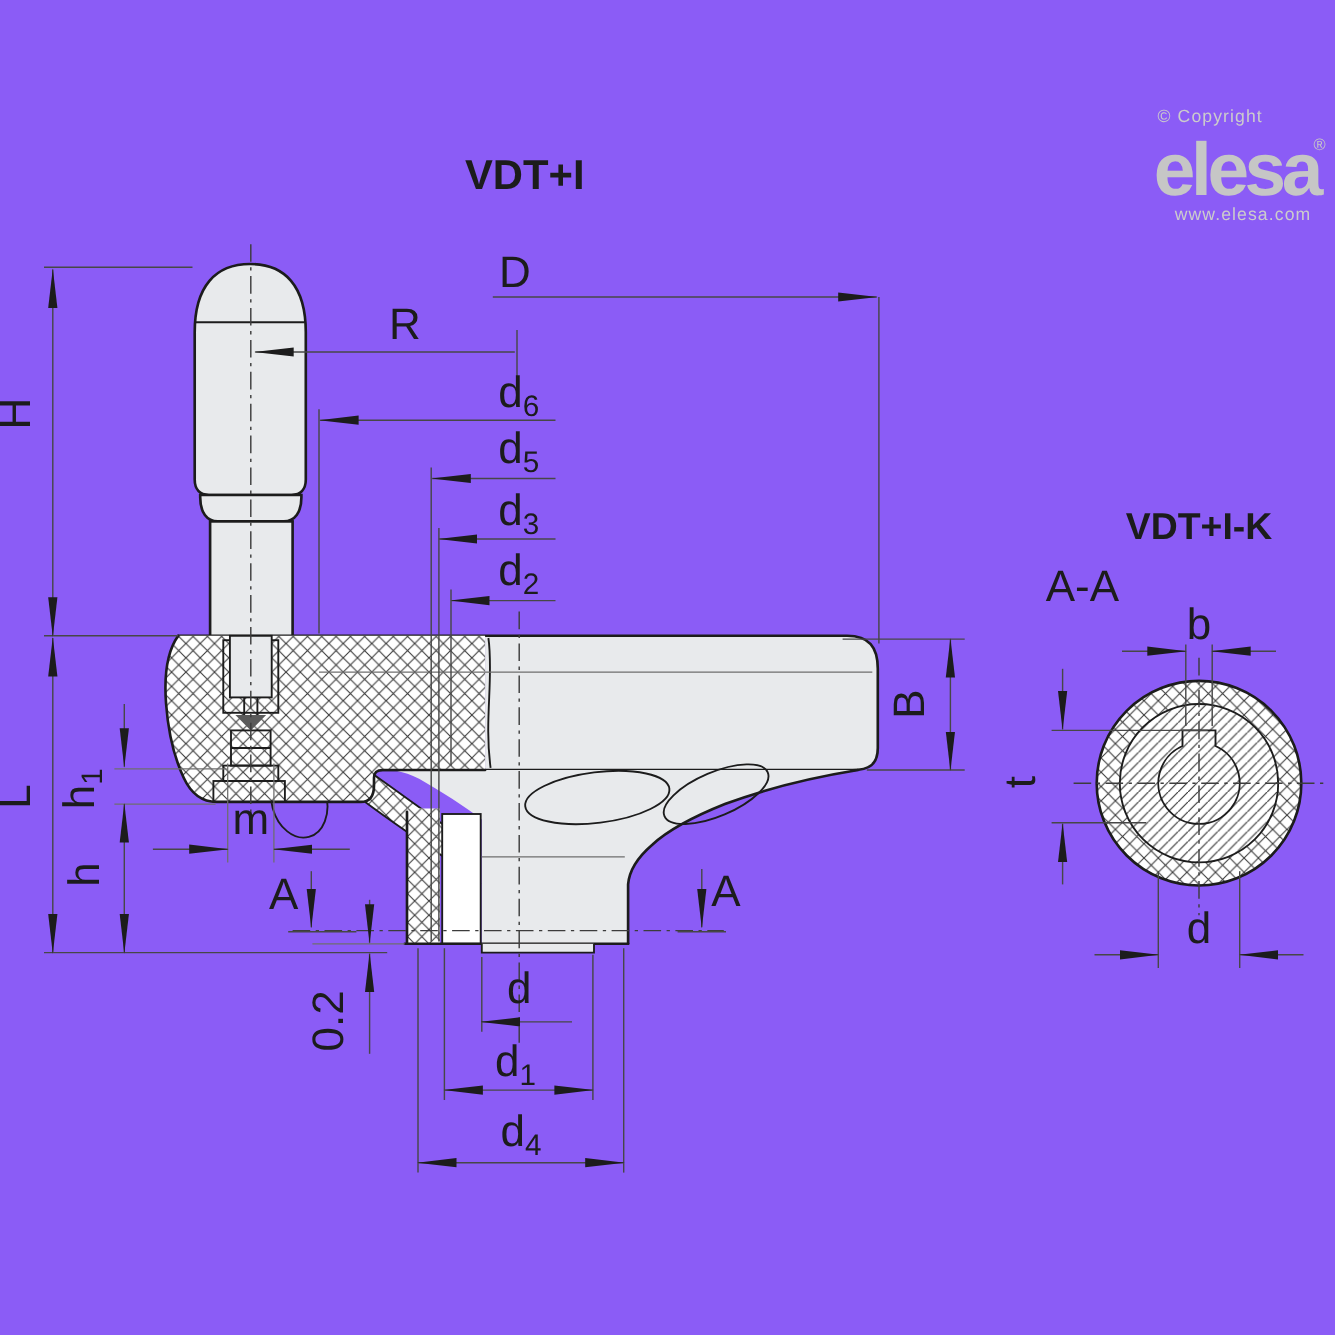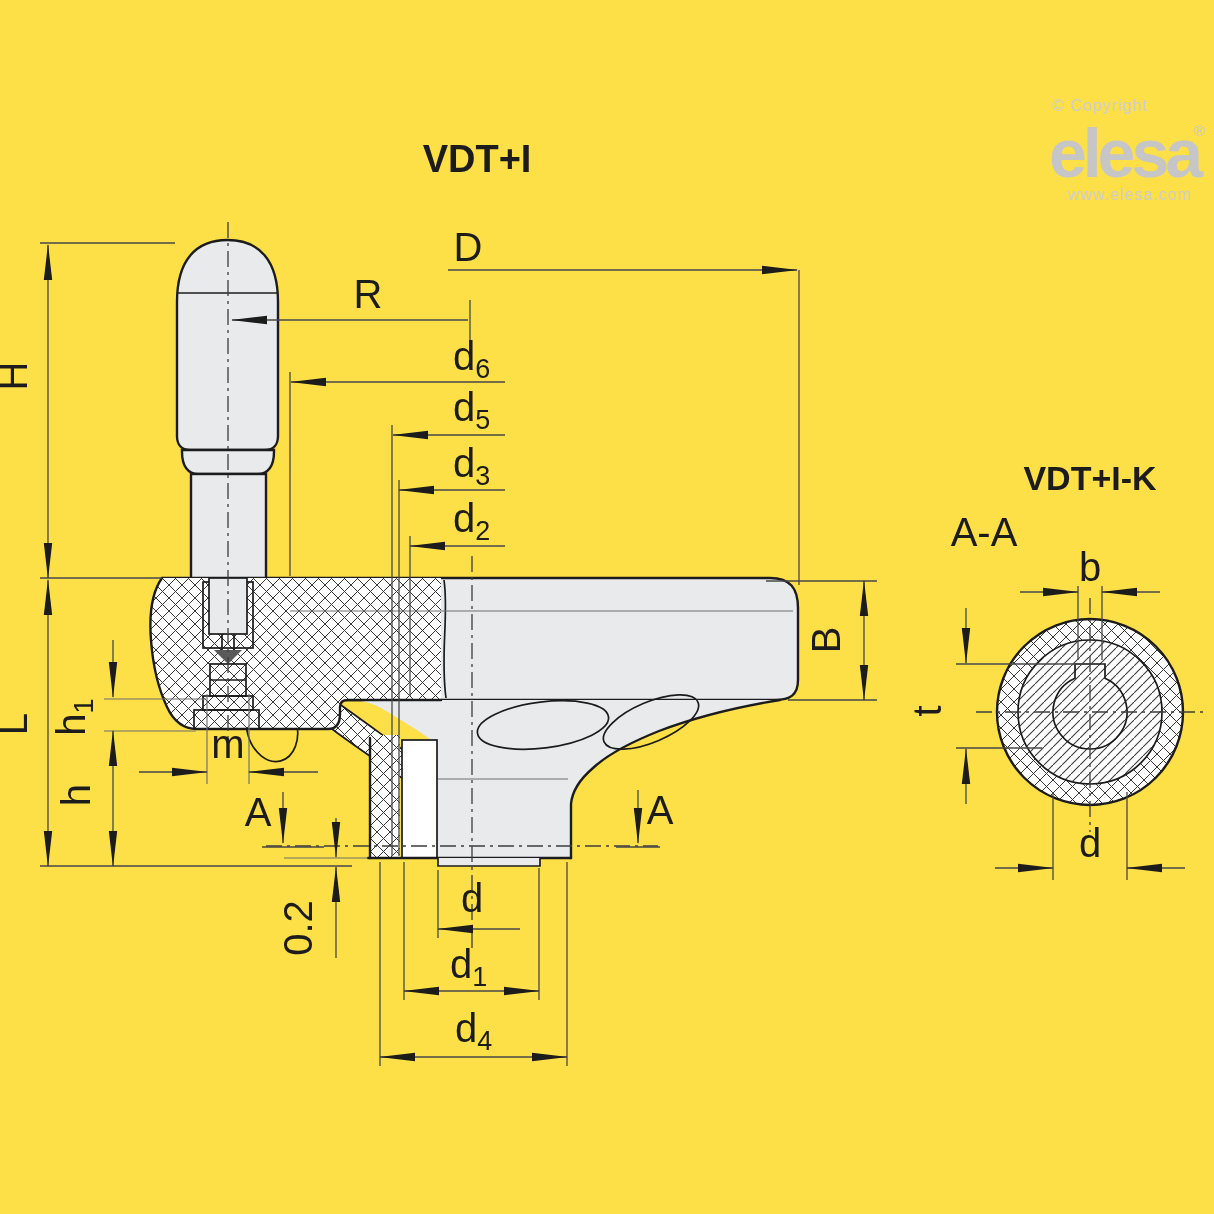--- a/index.html
+++ b/index.html
@@ -1,16 +1,16 @@
 <!DOCTYPE html>
 <html><head>
 <meta charset="utf-8">
 <style>
   html,body{margin:0;padding:0;background:#fff;}
-  .stage{width:1214px;height:1214px;background:#fde047;position:relative;overflow:hidden;
+  .stage{width:1214px;height:1214px;background:#8b5cf6;position:relative;overflow:hidden;
          font-family:"Liberation Sans", sans-serif;text-align:right;}
   svg{display:block;}
   text{font-family:"Liberation Sans", sans-serif;fill:#1c1c1c;}
   .lbl{font-size:40px;}
   .sub{font-size:27px;}
   .ttl{font-size:38px;font-weight:bold;}
   .cut{font-size:40px;}
   .ol{stroke:#1c1c1c;stroke-width:2.4;fill:none;stroke-linecap:round;}
   .ol2{stroke:#1c1c1c;stroke-width:1.7;fill:none;}
   .dim{stroke:#474747;stroke-width:1.3;fill:none;}

